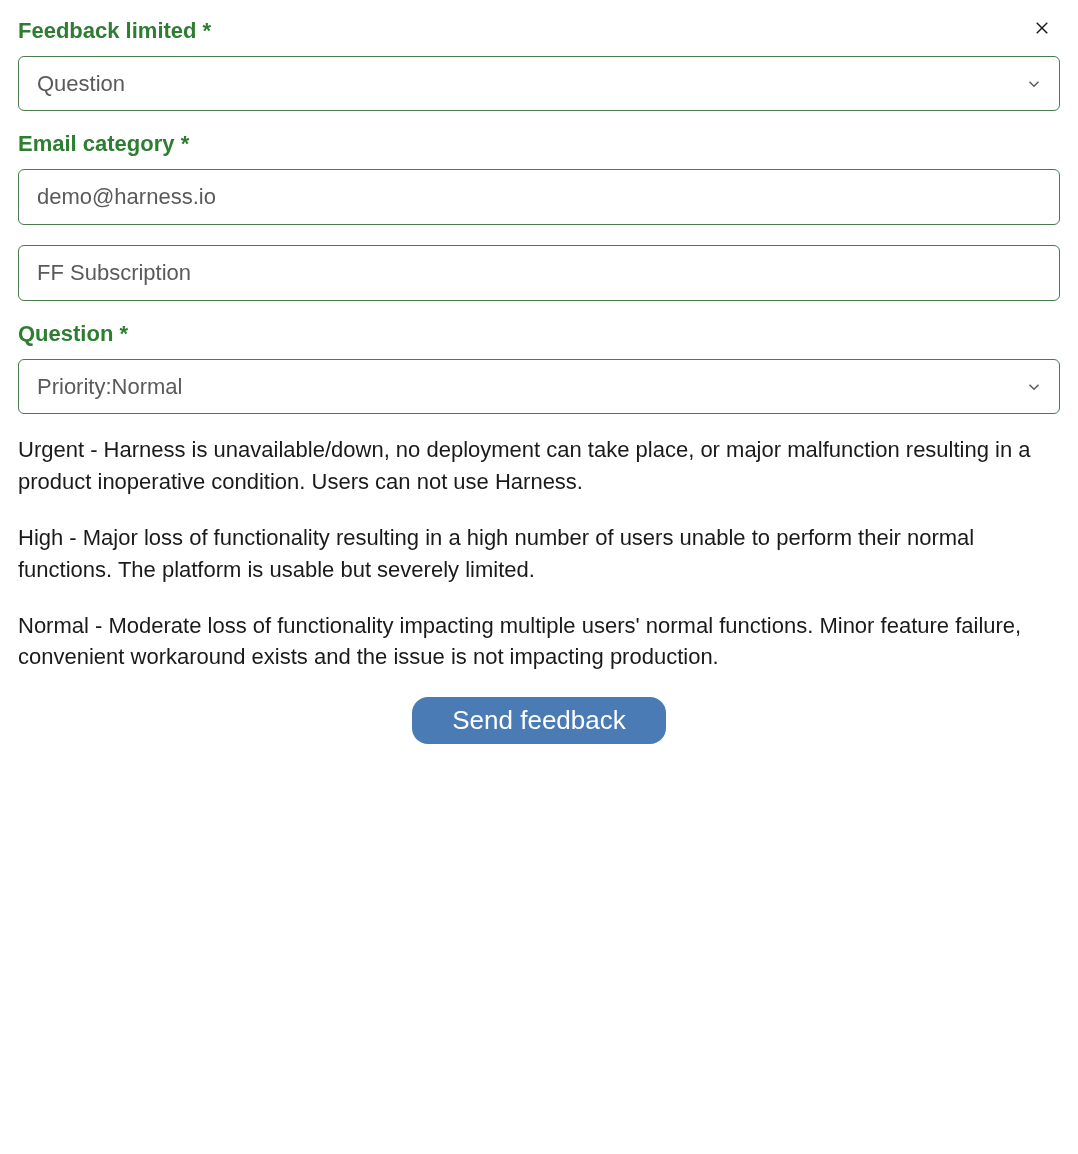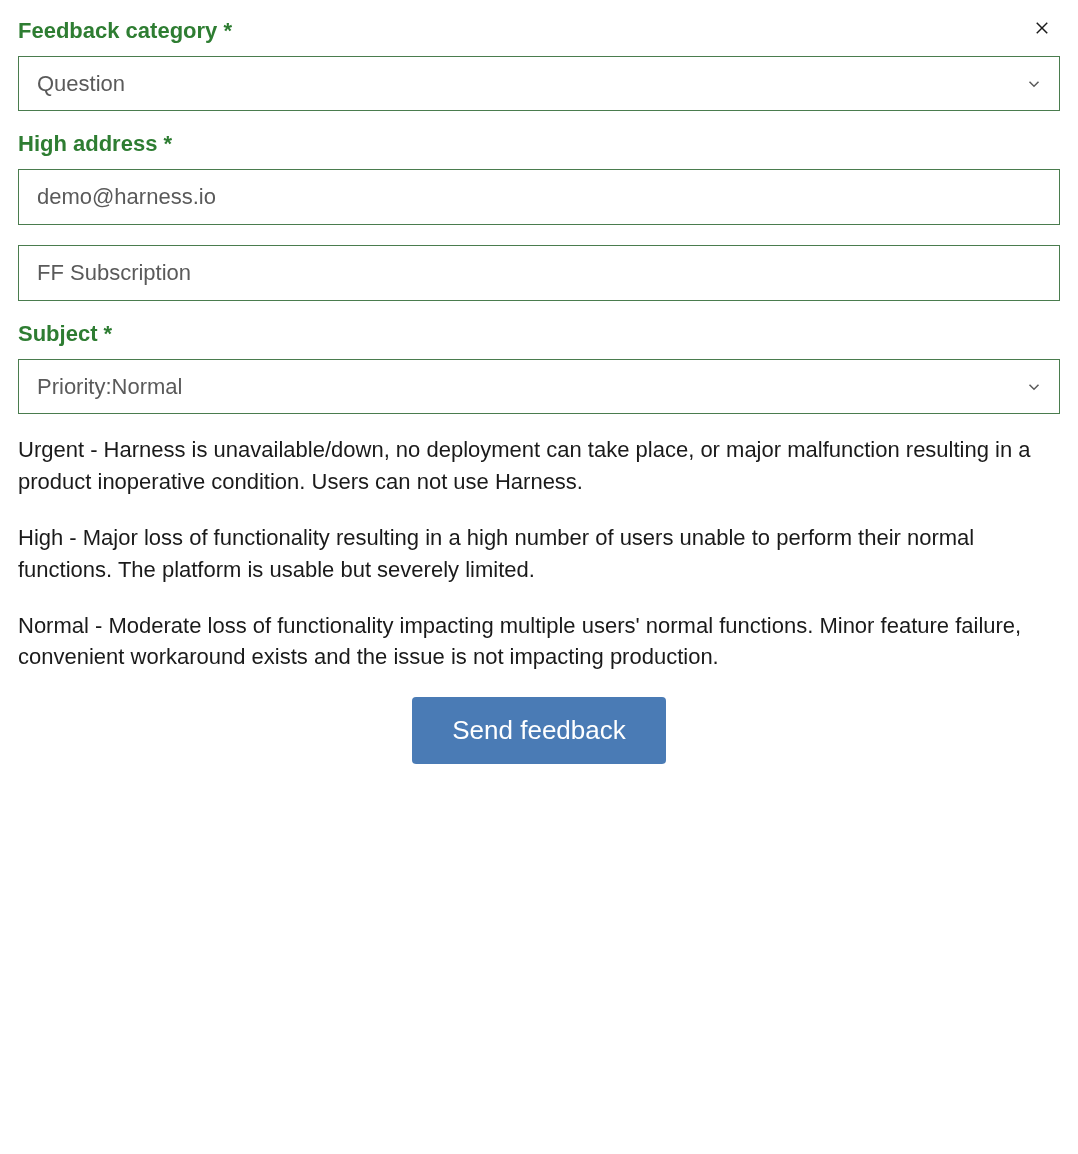--- a/index.html
+++ b/index.html
@@ -43,21 +43,21 @@
     }
     .select-wrapper {
       position: relative;
       width: 100%;
     }
     .form-select,
     .form-input,
     .form-textarea {
       width: 100%;
       border: 1px solid #4a7c4e;
-      border-radius: 0;
+      border-radius: 6px;
       padding: 14px 18px;
       font-size: 22px;
       font-family: inherit;
       color: #5a5a5a;
       background: #ffffff;
       outline: none;
     }
     .form-select {
       appearance: none;
       -webkit-appearance: none;
@@ -100,65 +100,65 @@
     }
     .submit-wrapper {
       display: flex;
       justify-content: center;
       margin-top: 18px;
     }
     .submit-btn {
       background: #4a7bb5;
       color: #ffffff;
       border: none;
-      border-radius: 4px;
-      padding: 18px 40px;
+      border-radius: 16px;
+      padding: 8px 40px;
       font-size: 26px;
       font-family: inherit;
       cursor: pointer;
     }
   </style>
 </head>
 <body>
 
 <div class="close-btn" aria-label="Close">
   <svg viewBox="0 0 24 24" fill="none">
     <line x1="5" y1="5" x2="19" y2="19"></line>
     <line x1="19" y1="5" x2="5" y2="19"></line>
   </svg>
 </div>
 
 <div class="form-group">
-  <label class="form-label">Feedback category *</label>
+  <label class="form-label">Feedback limited *</label>
   <div class="select-wrapper">
     <select class="form-select">
       <option>Question</option>
     </select>
     <span class="select-chevron">
       <svg viewBox="0 0 24 24">
           <polyline points="6 9 12 15 18 9"></polyline>
         </svg>
     </span>
   </div>
 </div>
 
 <div class="form-group">
-  <label class="form-label">High address *</label>
+  <label class="form-label">Email category *</label>
   <input type="text" class="form-input" value="demo@harness.io" style="">
 </div>
 
 <div class="form-group">
   <input type="text" class="form-input" value="FF Subscription" style="">
 </div>
 
 <div class="form-group">
 </div>
 
 <div class="form-group">
-  <label class="form-label">Subject *</label>
+  <label class="form-label">Question *</label>
   <div class="select-wrapper">
     <select class="form-select">
       <option>Priority:Normal</option>
     </select>
     <span class="select-chevron">
       <svg viewBox="0 0 24 24">
           <polyline points="6 9 12 15 18 9"></polyline>
         </svg>
     </span>
   </div>

